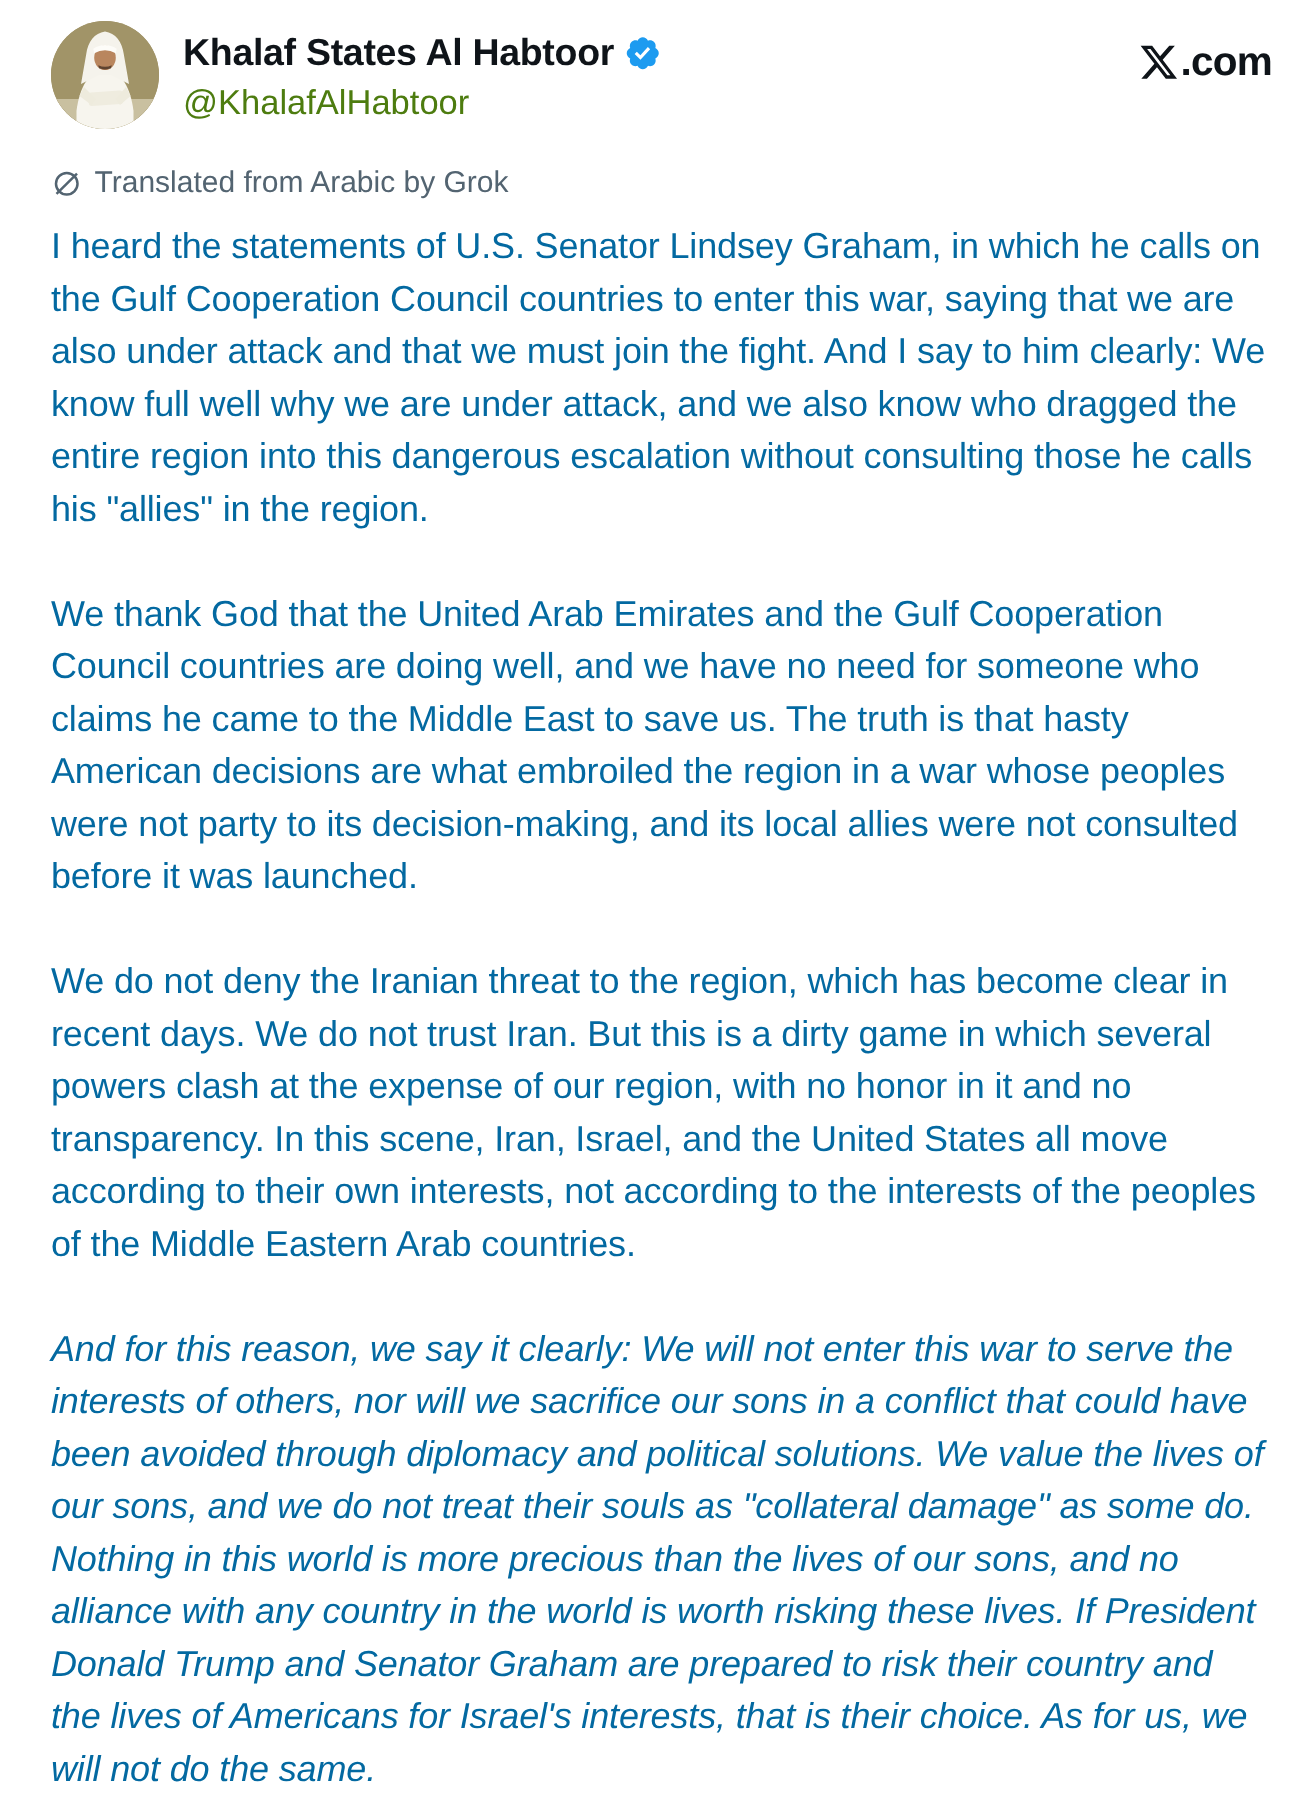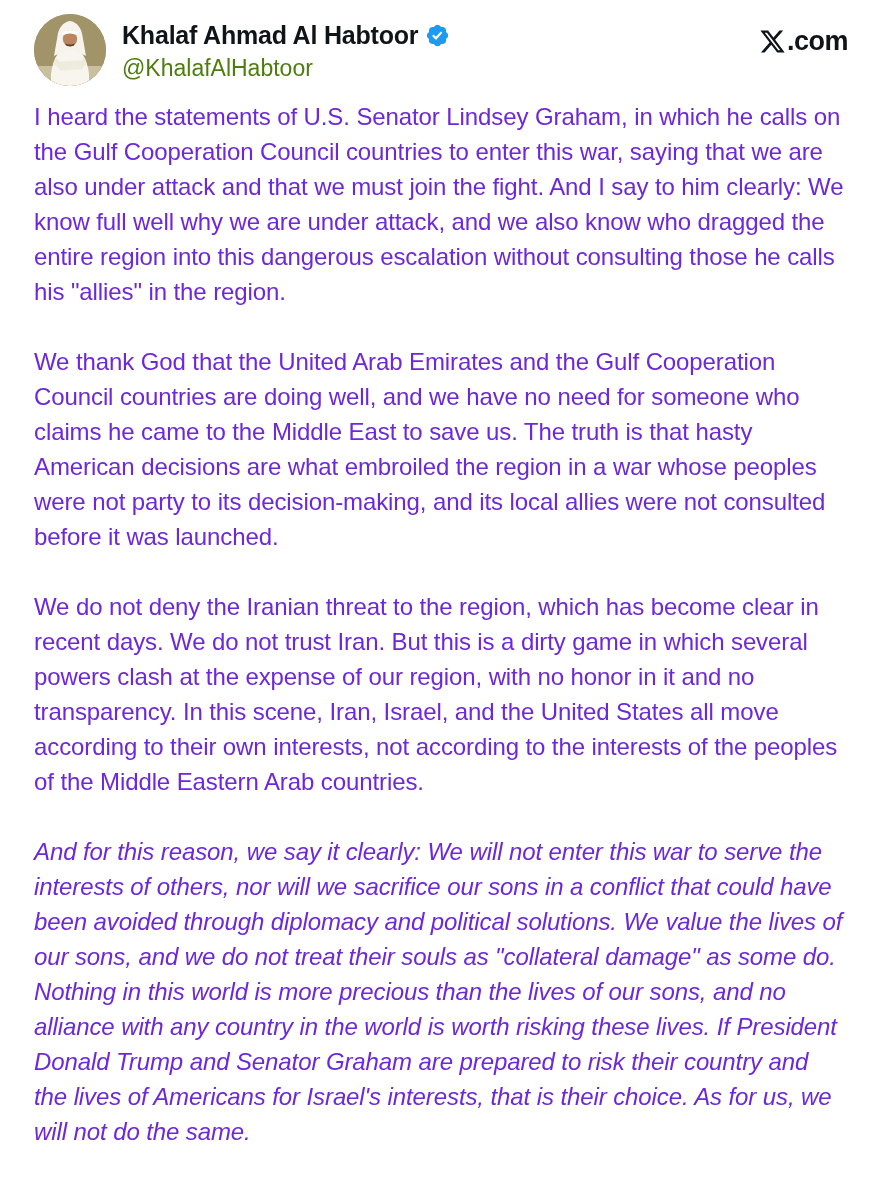--- a/index.html
+++ b/index.html
@@ -86,21 +86,21 @@
     color: #536471;
   }
   
   .tweet-body {
     margin-top: 13px;
     padding-right: 2px;
   }
   .tweet-body p {
     font-size: 24px;
     line-height: 35px;
-    color: #6d28d9;
+    color: #0369a1;
     letter-spacing: -0.1px;
     margin-bottom: 35px;
   }
   .tweet-body p:last-child { margin-bottom: 0; font-style: italic; }
 </style>
 </head>
 <body>
 
 <div class="post">
 
@@ -119,37 +119,44 @@
 
         <path d="M28.2 18.5 Q36 13.5 43.8 18.5 L43.2 21.5 Q36 17.5 28.8 21.5 Z" fill="#fdfcf8"></path>
 
         <rect x="25" y="47" width="23" height="9" rx="2" fill="#efecdf" transform="rotate(-4 36.5 51.5)"></rect>
         <path d="M22 44 L30 52 L27 56 L19 50 Z" fill="#eeebdd"></path>
         <path d="M50 44 L43 52 L46 56 L53 50 Z" fill="#eeebdd"></path>
       </svg>
     </div>
     <div class="id-block">
       <div class="name-row">
-        <span class="display-name">Khalaf Ahmad Al Habtoor</span>
+        <span class="display-name">Khalaf States Al Habtoor</span>
         <span class="badge">
           <svg viewBox="0 0 24 24" fill="#1d9bf0">
             <path d="M22.25 12c0-1.43-.88-2.67-2.19-3.34.46-1.39.2-2.9-.81-3.91s-2.52-1.27-3.91-.81c-.66-1.31-1.91-2.19-3.34-2.19s-2.67.88-3.33 2.19c-1.4-.46-2.91-.2-3.92.81s-1.26 2.52-.8 3.91c-1.31.67-2.2 1.91-2.2 3.34s.89 2.67 2.2 3.34c-.46 1.39-.21 2.9.8 3.91s2.52 1.26 3.91.81c.67 1.31 1.91 2.19 3.34 2.19s2.68-.88 3.34-2.19c1.39.45 2.9.2 3.91-.81s1.27-2.52.81-3.91c1.31-.67 2.19-1.91 2.19-3.34zm-11.71 4.2L6.8 12.46l1.41-1.42 2.26 2.26 4.8-5.23 1.47 1.36-6.2 6.77z"></path>
           </svg>
         </span>
       </div>
       <div class="handle">@KhalafAlHabtoor</div>
     </div>
     <div class="watermark">
       <svg viewBox="0 0 24 24" fill="#0f1419">
         <path d="M18.244 2.25h3.308l-7.227 8.26 8.502 11.24h-6.657l-5.214-6.817L4.99 21.75H1.68l7.73-8.835L1.254 2.25H8.08l4.713 6.231 5.45-6.231zm-1.161 17.52h1.833L7.084 4.126H5.117l11.966 15.644z"></path>
       </svg>
       <span class="watermark-text">.com</span>
     </div>
   </div>
 
+  <div class="translated-row">
+    <svg viewBox="0 0 24 24" fill="none">
+      <circle cx="12" cy="12" r="8.2" stroke="#536471" stroke-width="1.9"></circle>
+      <line x1="4.2" y1="19.8" x2="19.8" y2="4.2" stroke="#536471" stroke-width="1.9"></line>
+    </svg>
+    <span class="translated-label">Translated from Arabic by Grok</span>
+  </div>
 
   <div class="tweet-body">
     <p>I heard the statements of U.S. Senator Lindsey Graham, in which he calls on the Gulf Cooperation Council countries to enter this war, saying that we are also under attack and that we must join the fight. And I say to him clearly: We know full well why we are under attack, and we also know who dragged the entire region into this dangerous escalation without consulting those he calls his "allies" in the region.</p>
     <p>We thank God that the United Arab Emirates and the Gulf Cooperation Council countries are doing well, and we have no need for someone who claims he came to the Middle East to save us. The truth is that hasty American decisions are what embroiled the region in a war whose peoples were not party to its decision-making, and its local allies were not consulted before it was launched.</p>
     <p>We do not deny the Iranian threat to the region, which has become clear in recent days. We do not trust Iran. But this is a dirty game in which several powers clash at the expense of our region, with no honor in it and no transparency. In this scene, Iran, Israel, and the United States all move according to their own interests, not according to the interests of the peoples of the Middle Eastern Arab countries.</p>
     <p>And for this reason, we say it clearly: We will not enter this war to serve the interests of others, nor will we sacrifice our sons in a conflict that could have been avoided through diplomacy and political solutions. We value the lives of our sons, and we do not treat their souls as "collateral damage" as some do. Nothing in this world is more precious than the lives of our sons, and no alliance with any country in the world is worth risking these lives. If President Donald Trump and Senator Graham are prepared to risk their country and the lives of Americans for Israel's interests, that is their choice. As for us, we will not do the same.</p>
   </div>
 
 </div>
 

